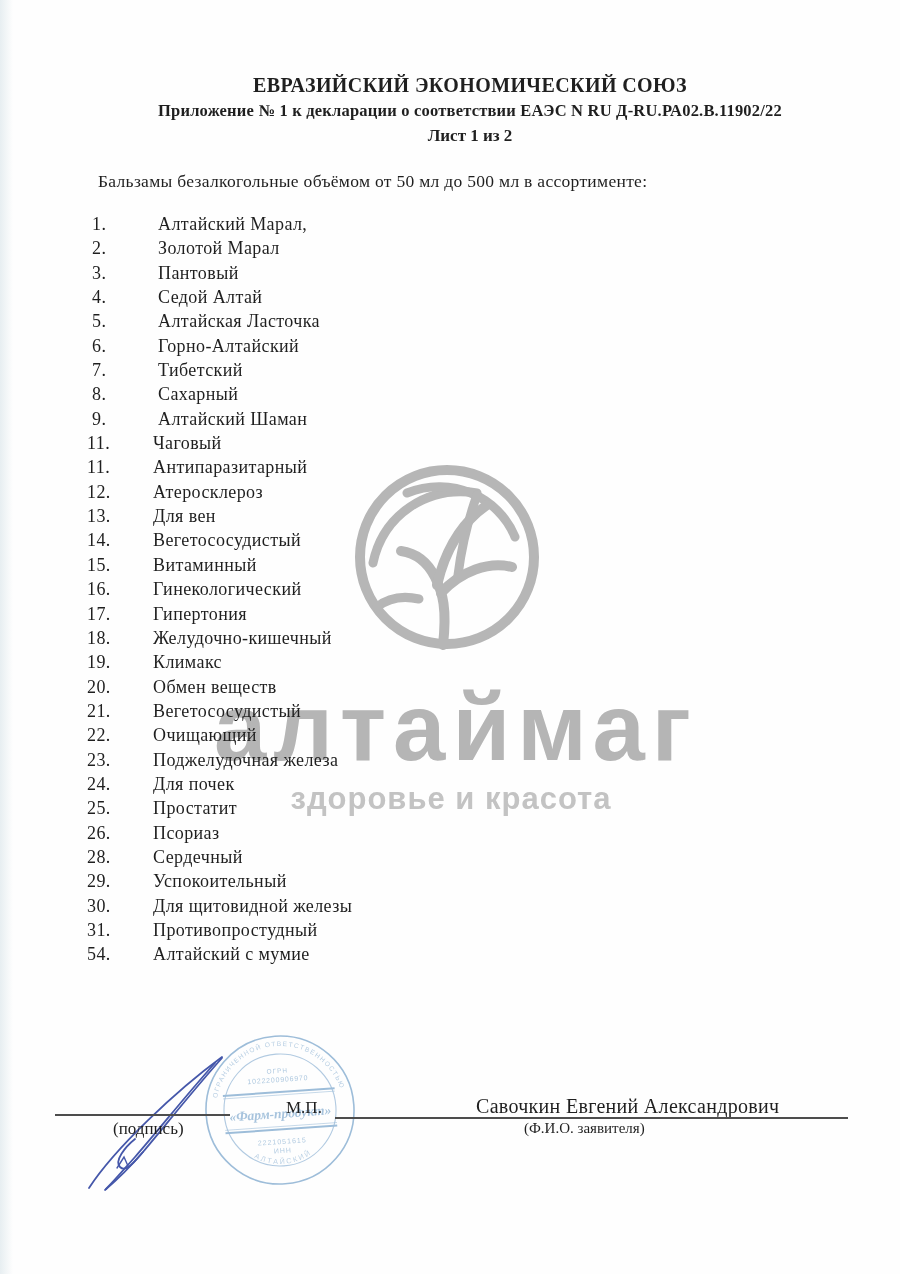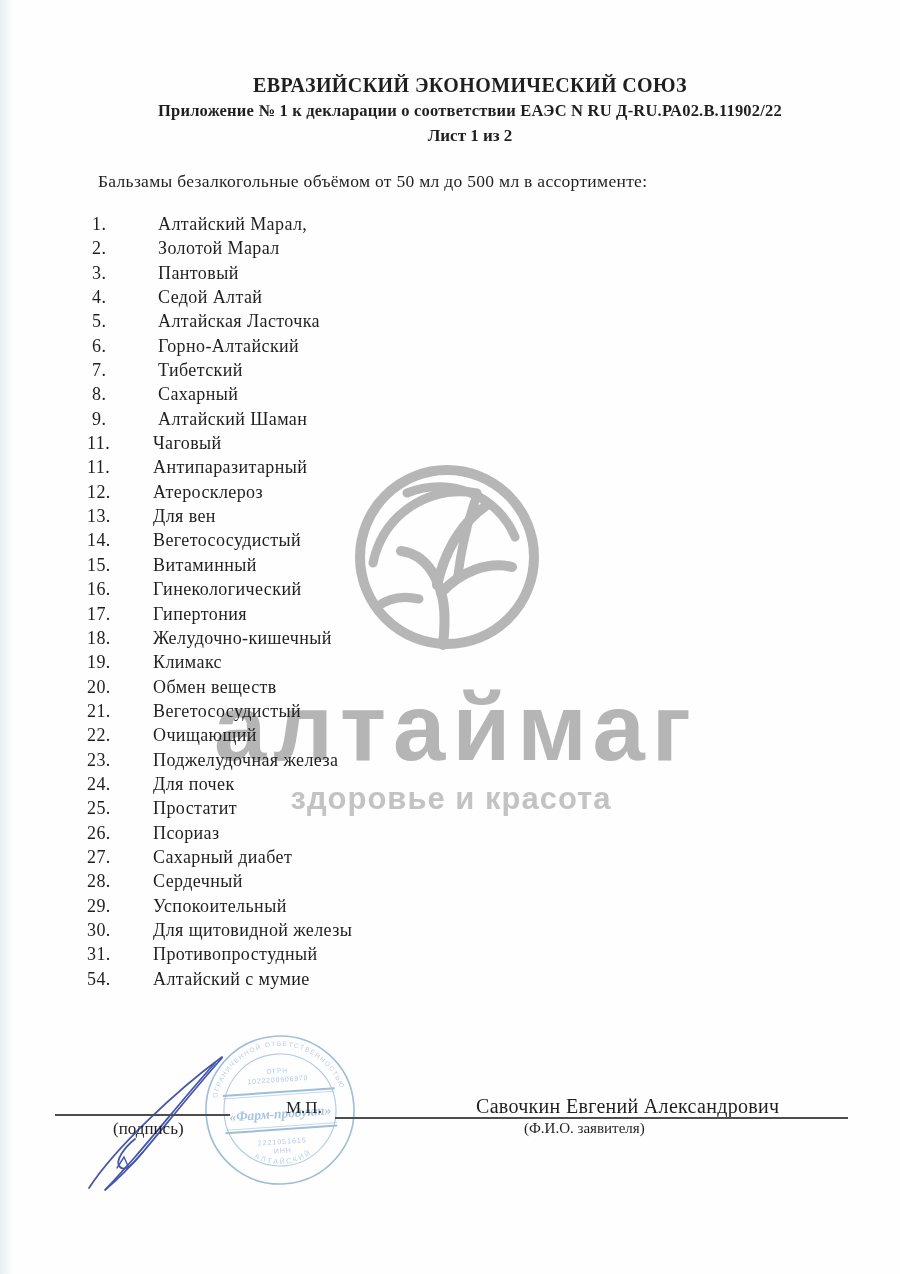--- a/index.html
+++ b/index.html
@@ -96,21 +96,20 @@
       <li><span class="num">17.</span><span class="txt">Гипертония</span></li>
       <li><span class="num">18.</span><span class="txt">Желудочно-кишечный</span></li>
       <li><span class="num">19.</span><span class="txt">Климакс</span></li>
       <li><span class="num">20.</span><span class="txt">Обмен веществ</span></li>
       <li><span class="num">21.</span><span class="txt">Вегетососудистый</span></li>
       <li><span class="num">22.</span><span class="txt">Очищающий</span></li>
       <li><span class="num">23.</span><span class="txt">Поджелудочная железа</span></li>
       <li><span class="num">24.</span><span class="txt">Для почек</span></li>
       <li><span class="num">25.</span><span class="txt">Простатит</span></li>
       <li><span class="num">26.</span><span class="txt">Псориаз</span></li>
-      <li><span class="num">27.</span><span class="txt">Сахарный диабет</span></li>
       <li><span class="num">28.</span><span class="txt">Сердечный</span></li>
       <li><span class="num">29.</span><span class="txt">Успокоительный</span></li>
       <li><span class="num">30.</span><span class="txt">Для щитовидной железы</span></li>
       <li><span class="num">31.</span><span class="txt">Противопростудный</span></li>
       <li><span class="num">54.</span><span class="txt">Алтайский с мумие</span></li>
     </ol>
 
   <svg class="stamp-svg" viewBox="0 0 156 156">
     <g transform="rotate(-4 78 78)" fill="#8db2d3" stroke="none" font-family="Liberation Sans, DejaVu Sans, sans-serif">
       <circle cx="78" cy="78" r="74" fill="none" stroke="#8db2d3" stroke-width="1.6"></circle>

